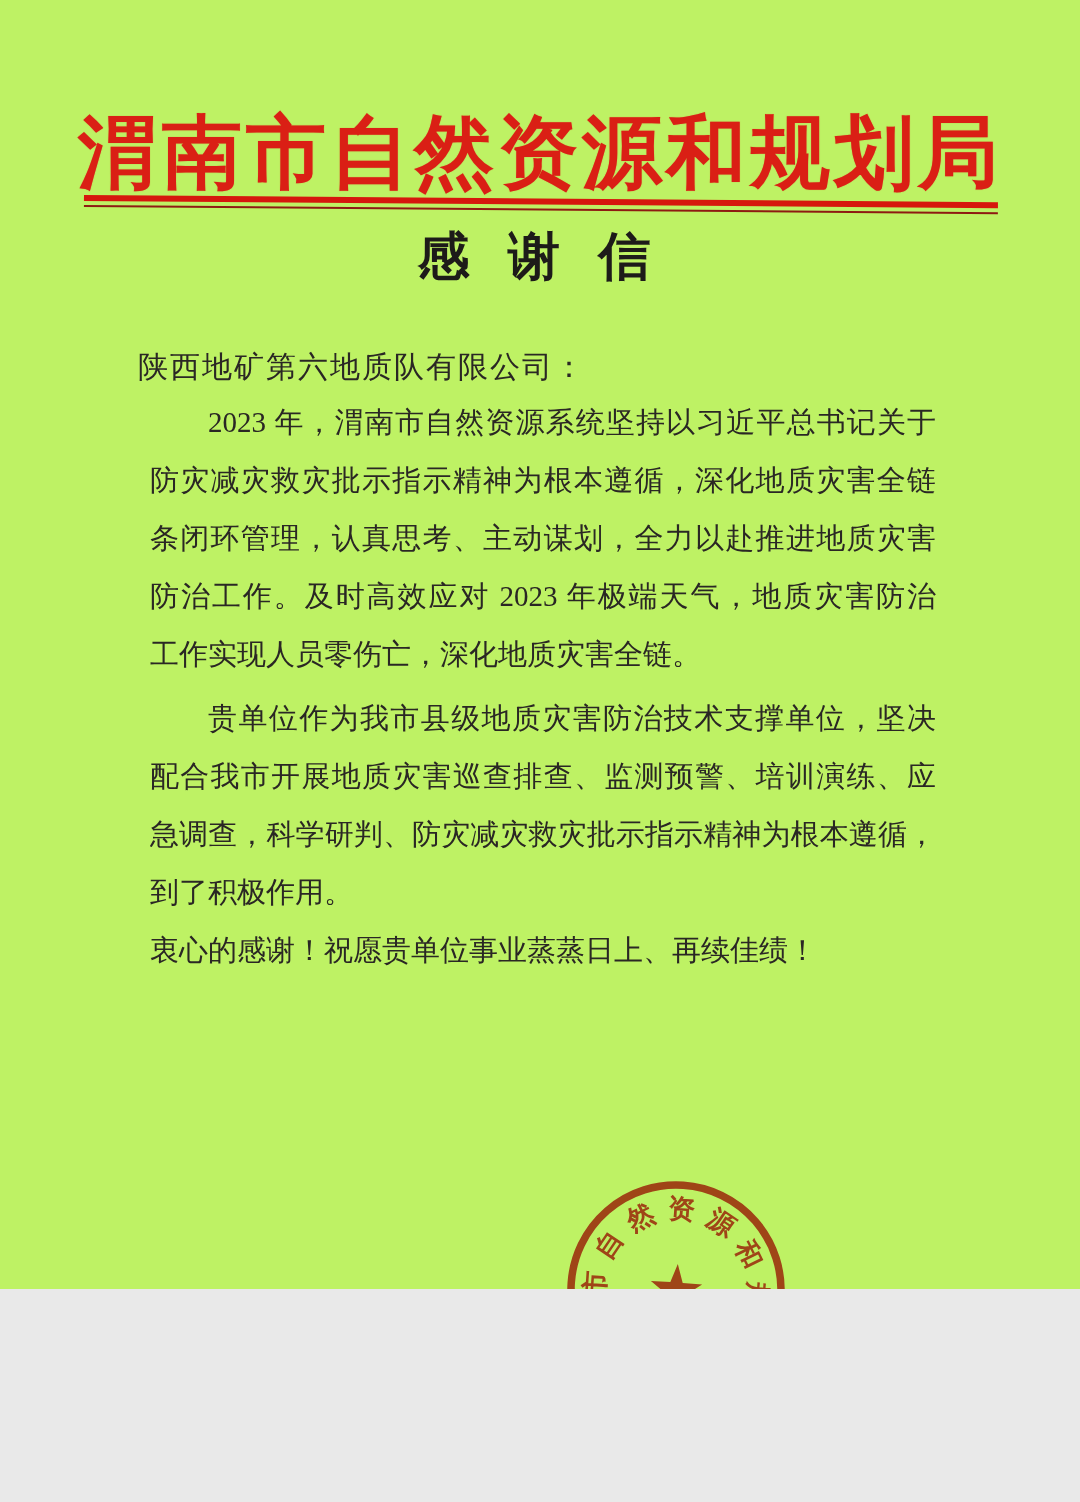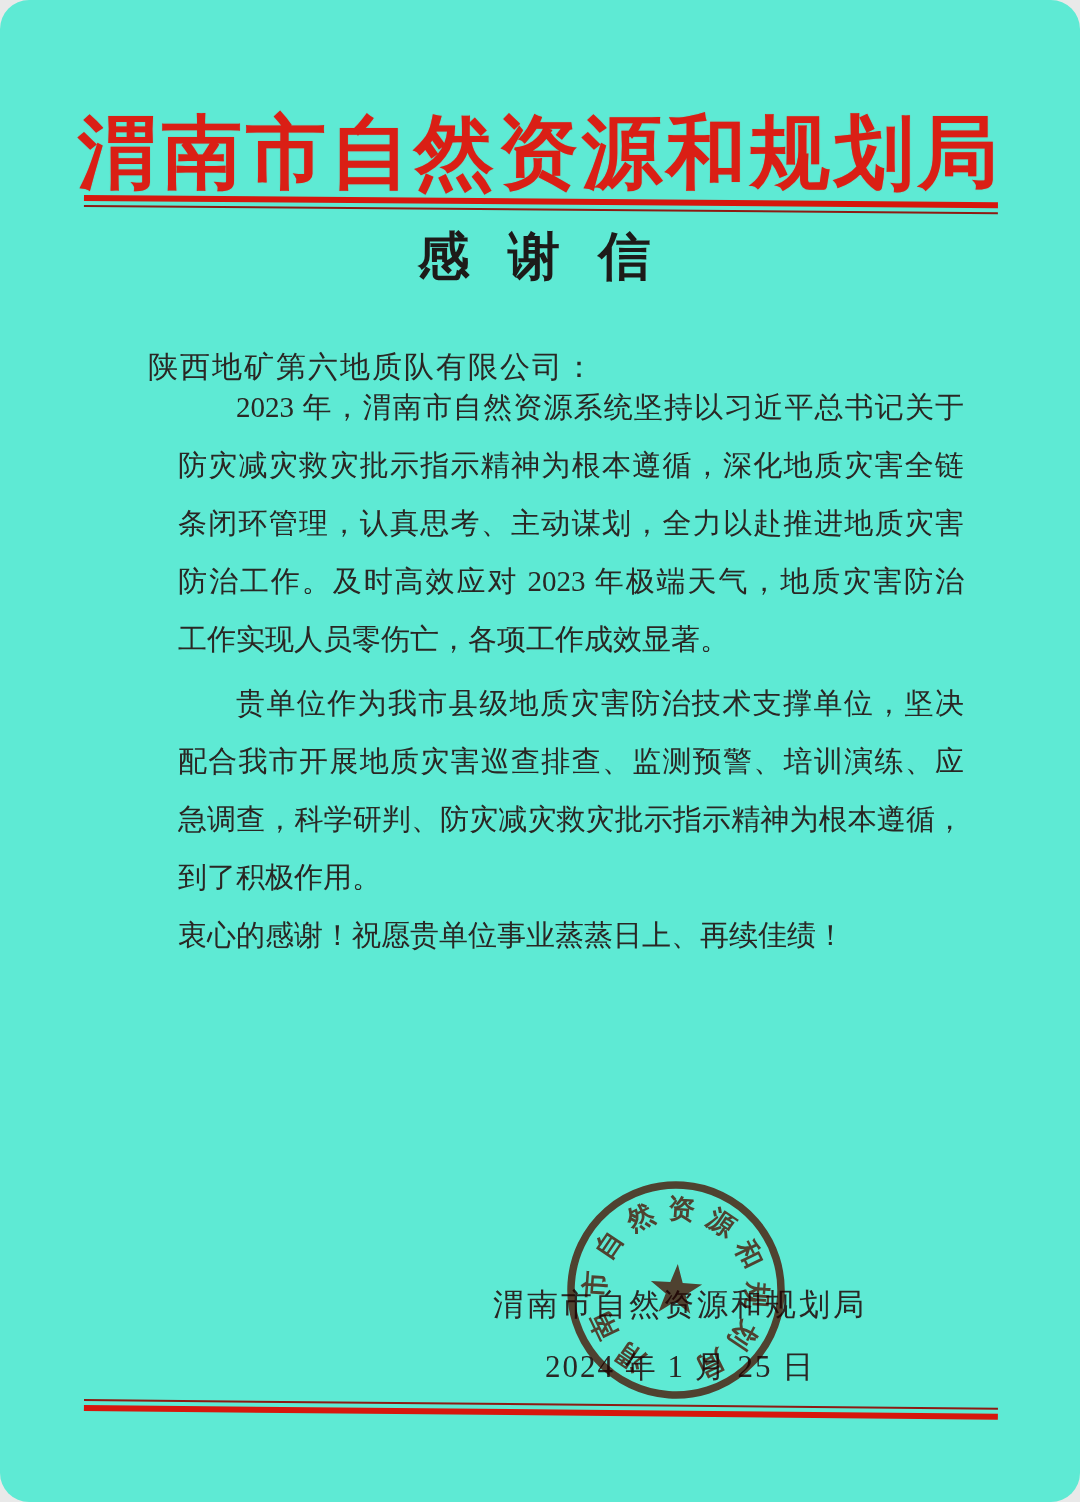--- a/index.html
+++ b/index.html
@@ -2,25 +2,24 @@
 <html style="--header-red: #da1f15; --line-red: #d6170d; --body-ink: #2a2724;"><head>
 <meta charset="utf-8">
 <style>
   html,body{margin:0;padding:0;}
   body{
     width:1080px;height:1502px;
     background:#e9e9e9;
     font-family:"Liberation Serif","DejaVu Serif",serif;
   }
   .paper{
-    position:relative;width:1080px;height:1502px;
-    background:#5eead4;
+    position:relative;width:1080px;height:1289px;
+    background:#bef264;
     overflow:hidden;
     color:var(--body-ink,#2a2724);
-    border-radius:29px;
   }
   
   .header-title{
     position:absolute;left:0;top:100px;width:1080px;
     text-align:center;
     font-size:80px;font-weight:bold;
     letter-spacing:4px;
     color:var(--header-red,#da1f15);
     text-shadow:0 0 1px rgba(218,31,21,.45);
     white-space:nowrap;
@@ -38,25 +37,25 @@
     position:absolute;left:0;top:222px;width:1080px;
     text-align:center;
     font-family:"Liberation Sans","DejaVu Sans",sans-serif;
     font-size:52px;font-weight:700;
     letter-spacing:12px;
     color:#1d1b19;
     white-space:nowrap;
   }
   
   .salutation{
-    position:absolute;left:148px;top:338px;width:786px;
+    position:absolute;left:138px;top:338px;width:786px;
     height:58px;line-height:58px;
     font-size:30px;letter-spacing:2px;
   }
-  #body-lines{position:absolute;left:150px;top:378px;width:786px;margin-left:28px;}
+  #body-lines{position:absolute;left:150px;top:393px;width:786px;}
   .line{
     height:58px;line-height:58px;
     font-size:29px;
     letter-spacing:0;
     overflow:hidden;
   }
   .line.just{text-align:justify;text-align-last:justify;text-justify:inter-character;}
   .line.indent{padding-left:58px;}
   .line.para-gap{margin-top:6px;}
   
@@ -93,21 +92,21 @@
 
   <div class="letter-title">感 谢 信</div>
 
   <div class="salutation">陕西地矿第六地质队有限公司：</div>
 
   <div id="body-lines">
       <div class="line just indent">2023 年，渭南市自然资源系统坚持以习近平总书记关于</div>
       <div class="line just">防灾减灾救灾批示指示精神为根本遵循，深化地质灾害全链</div>
       <div class="line just">条闭环管理，认真思考、主动谋划，全力以赴推进地质灾害</div>
       <div class="line just">防治工作。及时高效应对 2023 年极端天气，地质灾害防治</div>
-      <div class="line">工作实现人员零伤亡，各项工作成效显著。</div>
+      <div class="line">工作实现人员零伤亡，深化地质灾害全链。</div>
       <div class="line just indent para-gap">贵单位作为我市县级地质灾害防治技术支撑单位，坚决</div>
       <div class="line just">配合我市开展地质灾害巡查排查、监测预警、培训演练、应</div>
       <div class="line just">急调查，科学研判、防灾减灾救灾批示指示精神为根本遵循，</div>
       <div class="line">到了积极作用。</div>
       <div class="line">衷心的感谢！祝愿贵单位事业蒸蒸日上、再续佳绩！</div>
     </div>
 
   <div class="signature">渭南市自然资源和规划局</div>
 
   <div class="date">2024 年 1 月 25 日</div>

